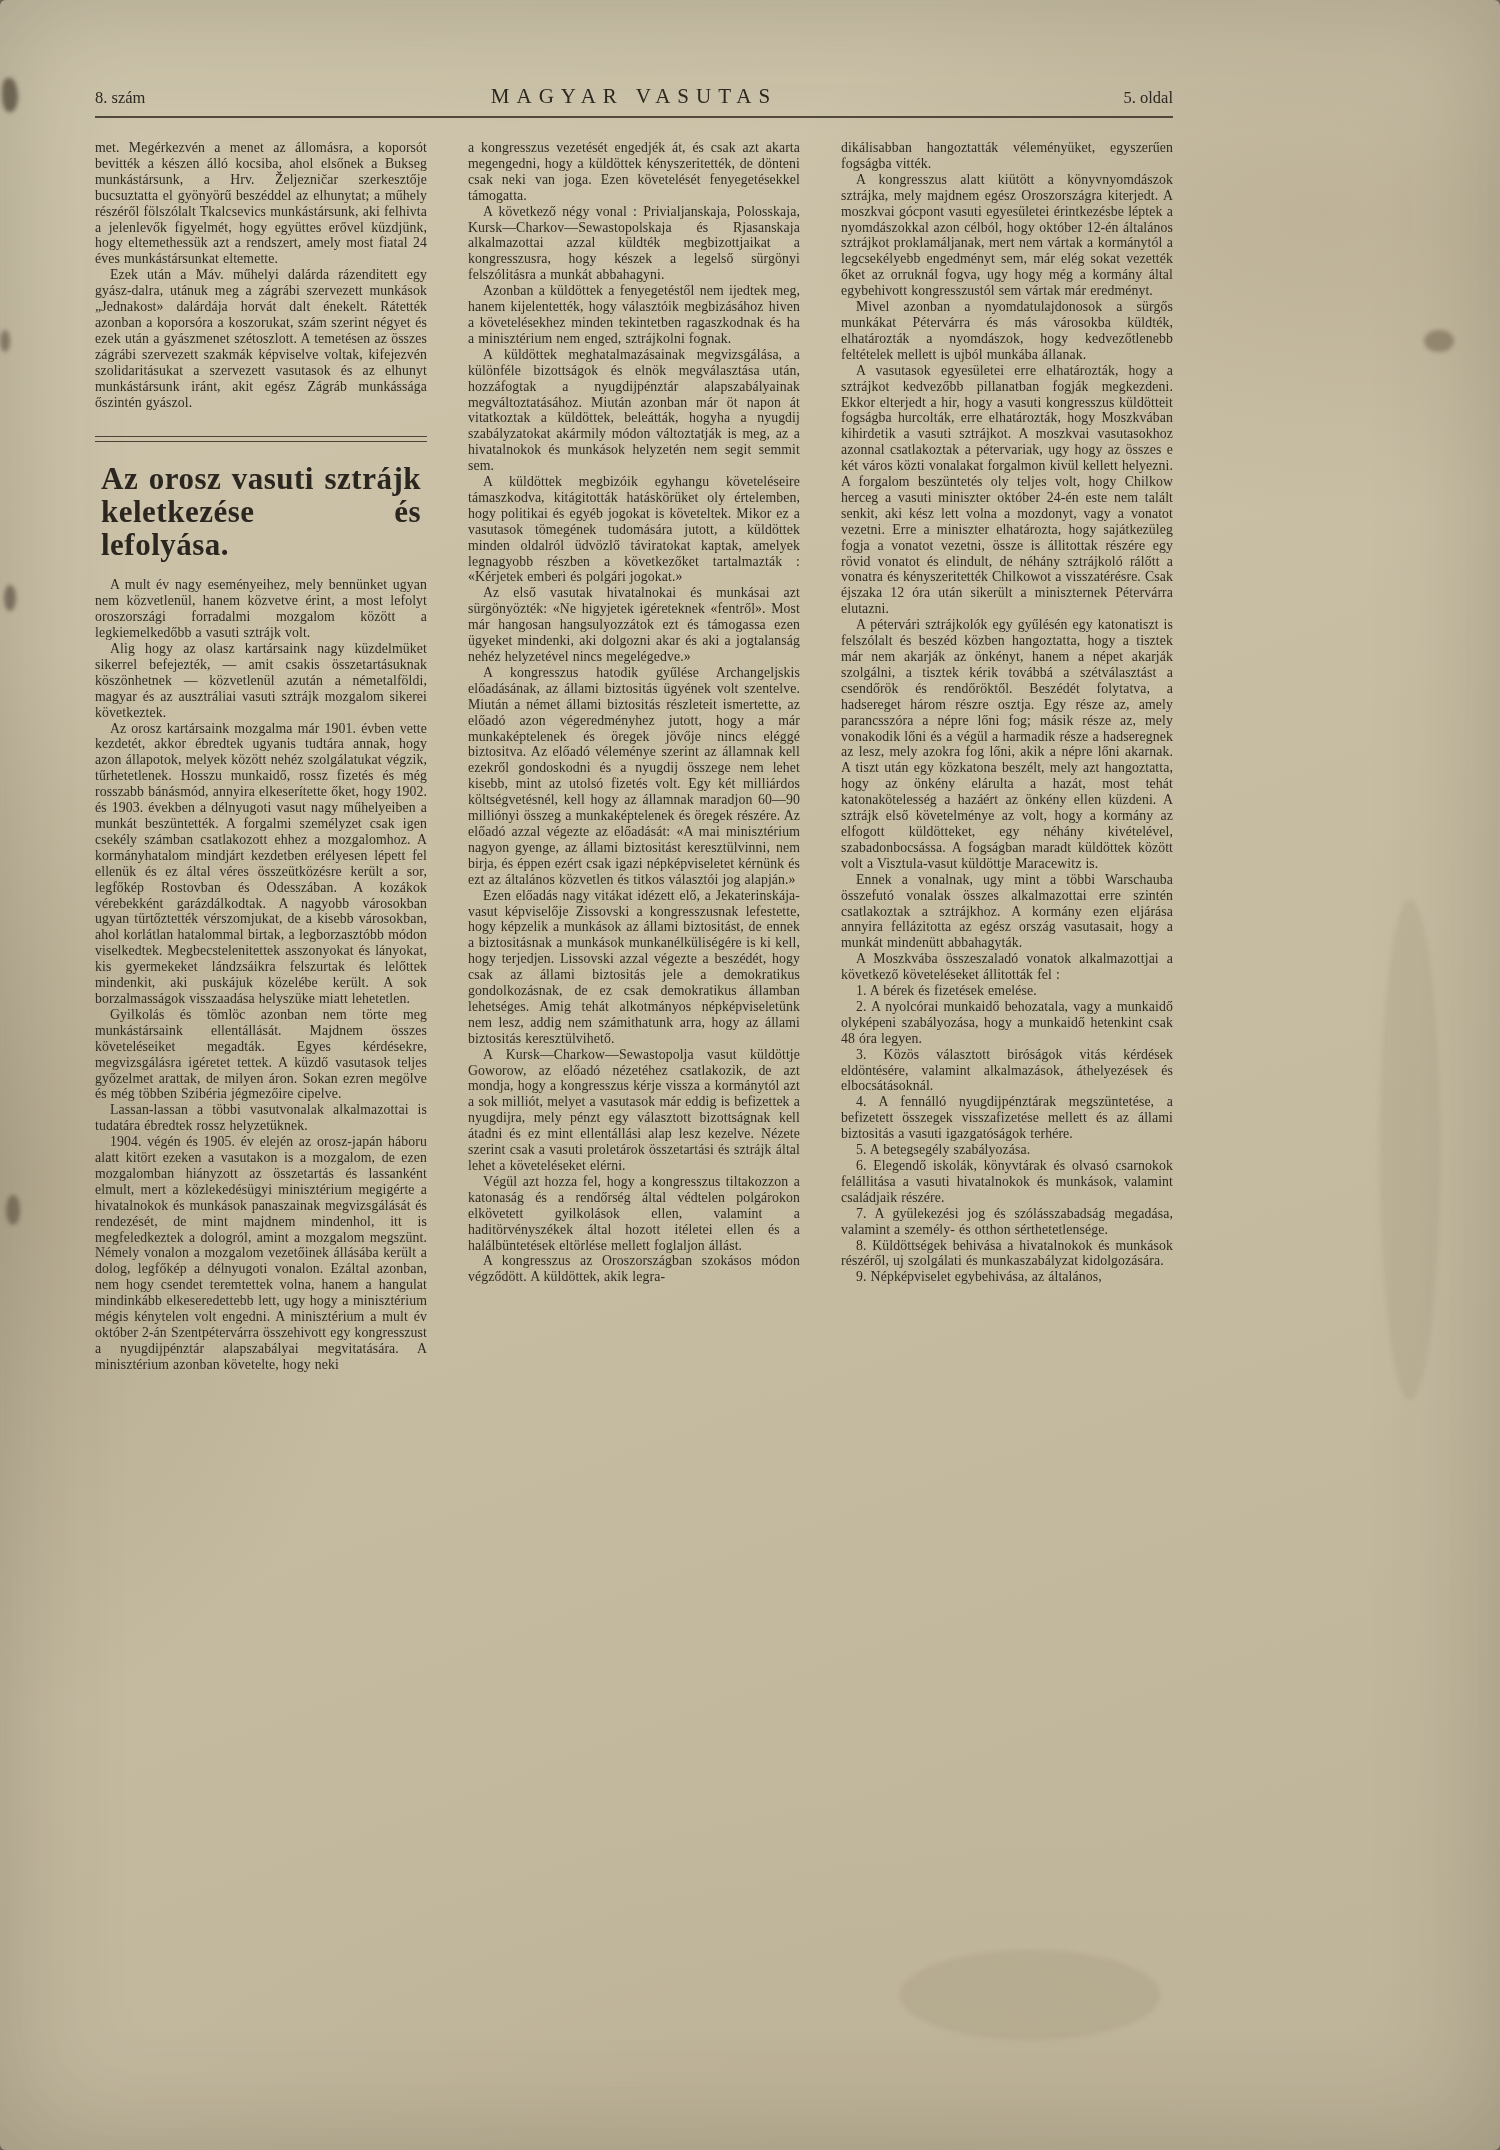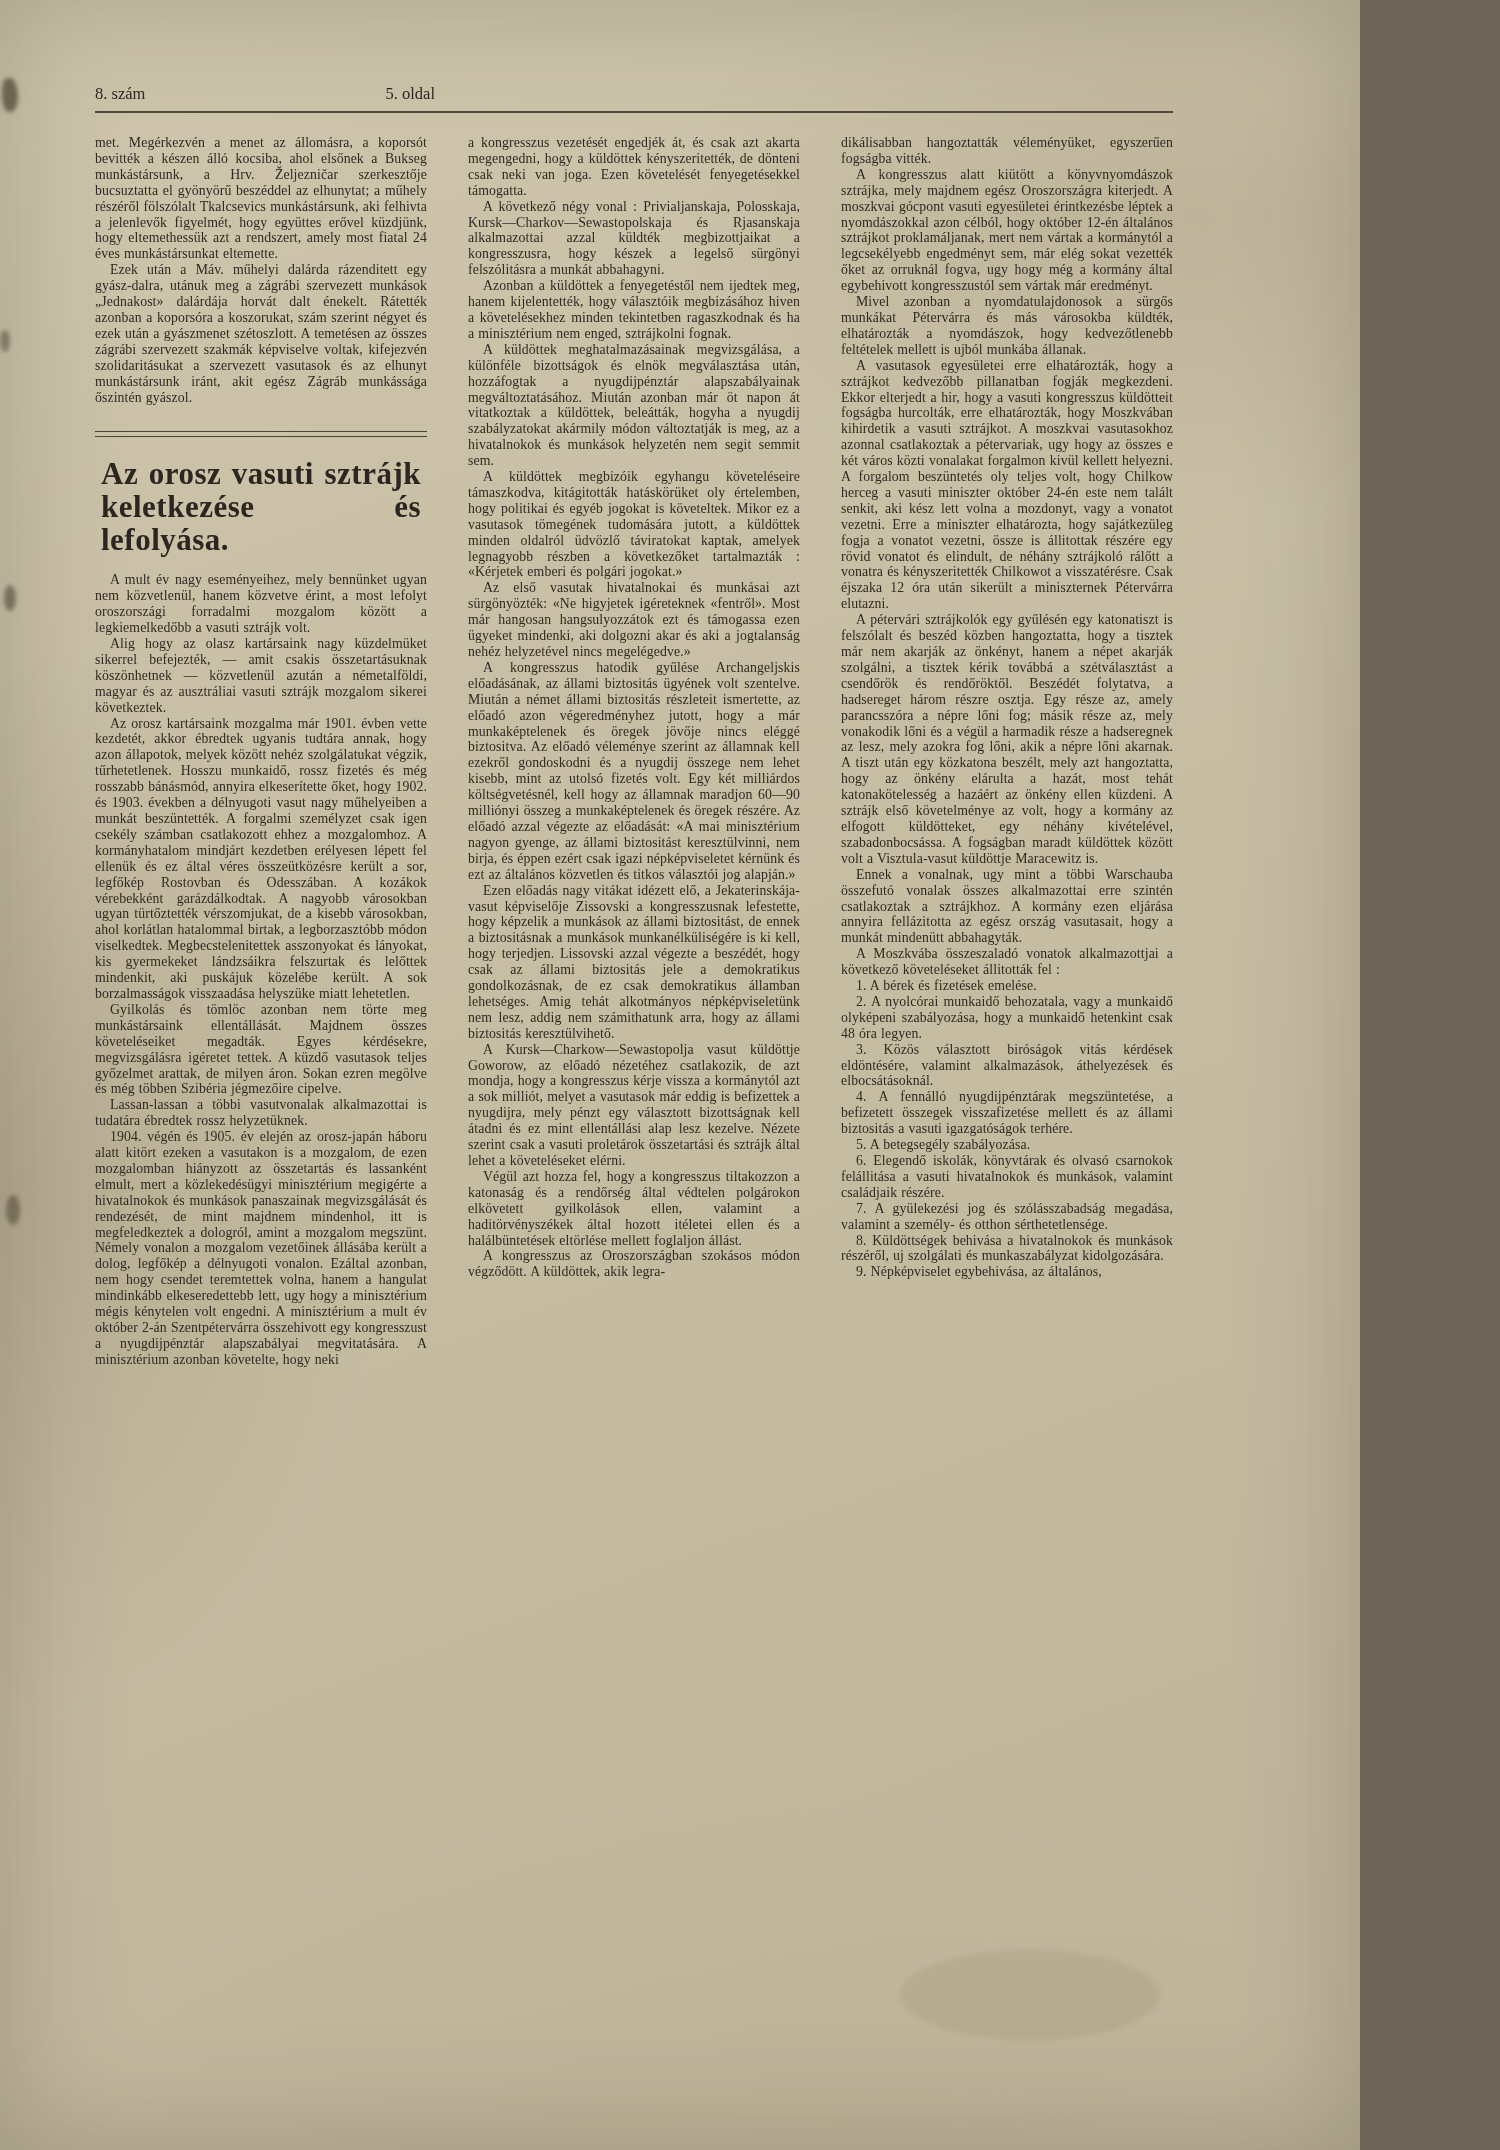--- a/index.html
+++ b/index.html
@@ -2,28 +2,29 @@
 <html lang="hu"><head>
 <meta charset="utf-8">
 <style>
   html,body{margin:0;padding:0;}
   body{
     width:1500px;height:2150px;
     background:#6b6457;
     font-family:"Liberation Serif","DejaVu Serif",serif;
   }
   .page{
-    position:relative;width:1360px;height:2150px;overflow:hidden;
+    position:relative;width:1500px;height:2150px;overflow:hidden;
     background:
       radial-gradient(ellipse 900px 500px at 88% 10%, rgba(125,108,78,0.16), transparent 60%),
       radial-gradient(ellipse 650px 900px at 0% 55%, rgba(105,92,66,0.18), transparent 60%),
       radial-gradient(ellipse 1200px 800px at 55% 108%, rgba(182,170,140,0.30), transparent 65%),
       linear-gradient(160deg,#cec5ac 0%, #c7bda3 45%, #beb49a 100%);
     color:#2e2a21;
     box-shadow:inset 0 0 120px rgba(60,50,35,0.25);
+    border-radius:6px;
   }
   .content{position:absolute;left:95px;top:84px;width:1078px;}
   .header-row{display:flex;align-items:baseline;font-size:16.5px;color:#2c271f;}
   .issue{width:170px;}
   .masthead{flex:1;text-align:center;font-size:21px;font-weight:normal;letter-spacing:7px;margin:0;white-space:nowrap;}
   .pageno{width:170px;text-align:right;}
   .header-rule{border-top:2px solid rgba(40,33,24,0.75);margin-top:7px;}
   .columns{display:flex;gap:41px;margin-top:22px;}
   .col{flex:1;min-width:0;text-align:justify;font-size:13.8px;line-height:15.9px;letter-spacing:0.1px;word-spacing:0.5px;}
   .para{margin:0;text-indent:15px;}
@@ -48,20 +49,21 @@
 </style>
 </head>
 <body>
 
 <div class="page">
 
   <div class="content">
 
     <div class="header-row">
       <span class="issue">8. szám</span>
+      <h1 class="masthead">MAGYAR VASUTAS</h1>
       <span class="pageno">5. oldal</span>
     </div>
 
     <div class="header-rule"></div>
 
     <div class="columns">
       <section class="col">
           <p class="para noindent">met. Megérkezvén a menet az állomásra, a koporsót bevitték a készen álló kocsiba, ahol elsőnek a Bukseg munkástársunk, a Hrv. Željezničar szerkesztője bucsuztatta el gyönyörű beszéddel az elhunytat; a műhely részéről fölszólalt Tkalcsevics munkástársunk, aki felhivta a jelenlevők figyelmét, hogy együttes erővel küzdjünk, hogy eltemethessük azt a rendszert, amely most fiatal 24 éves munkástársunkat eltemette.</p>
           <p class="para">Ezek után a Máv. műhelyi dalárda rázenditett egy gyász-dalra, utánuk meg a zágrábi szervezett munkások „Jednakost» dalárdája horvát dalt énekelt. Rátették azonban a koporsóra a koszorukat, szám szerint négyet és ezek után a gyászmenet szétoszlott. A temetésen az összes zágrábi szervezett szakmák képviselve voltak, kifejezvén szolidaritásukat a szervezett vasutasok és az elhunyt munkástársunk iránt, akit egész Zágráb munkássága őszintén gyászol.</p>
           <div class="double-rule"></div>

